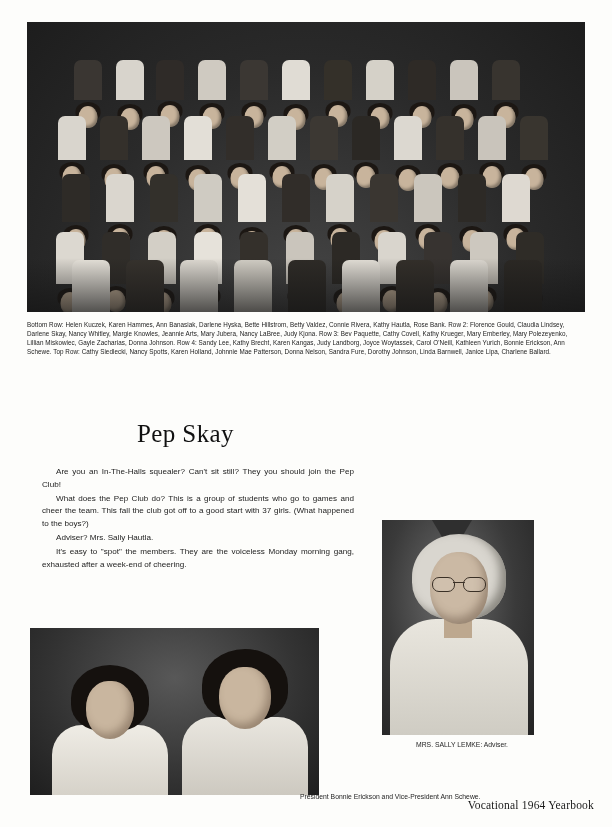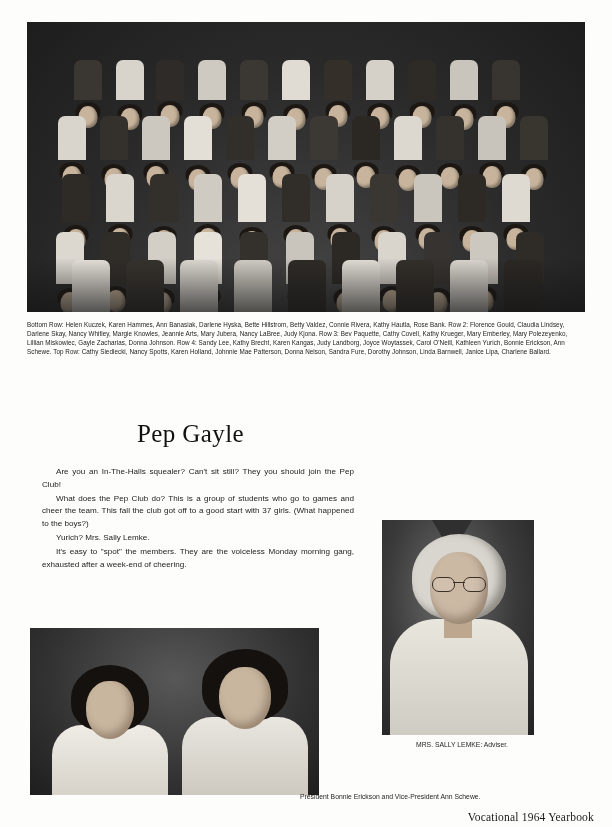--- a/index.html
+++ b/index.html
@@ -251,21 +251,21 @@
     font-size: 6.8px;
     line-height: 10px;
     text-align: left;
     color: #1e1e1e;
   }
 
   
   .footer-label {
     position: absolute;
     right: 18px;
-    bottom: 4px;
+    bottom: 16px;
     font-family: "Liberation Serif", serif;
     font-size: 11.5px;
     color: #1a1a1a;
     letter-spacing: 0.2px;
   }
 </style>
 </head>
 <body>
 
 <div class="page">
@@ -538,26 +538,26 @@
       <div class="person" style="left:476px;width:40px;">
           <div class="body" style="height:52px;width:38px;background:#2b2824;"></div>
         </div>
     </div>
 
     <div class="gp-floorlight"></div>
   </div>
 
   <div class="roster-caption">Bottom Row: Helen Kuczek, Karen Hammes, Ann Banasiak, Darlene Hyska, Bette Hillstrom, Betty Valdez, Connie Rivera, Kathy Hautla, Rose Bank. Row 2: Florence Gould, Claudia Lindsey, Darlene Skay, Nancy Whitley, Margie Knowles, Jeannie Arts, Mary Jubera, Nancy LaBree, Judy Kjona. Row 3: Bev Paquette, Cathy Covell, Kathy Krueger, Mary Emberley, Mary Polezeyenko, Lillian Miskowiec, Gayle Zacharias, Donna Johnson. Row 4: Sandy Lee, Kathy Brecht, Karen Kangas, Judy Landborg, Joyce Woytassek, Carol O'Neill, Kathleen Yurich, Bonnie Erickson, Ann Schewe. Top Row: Cathy Siedlecki, Nancy Spotts, Karen Holland, Johnnie Mae Patterson, Donna Nelson, Sandra Fure, Dorothy Johnson, Linda Barnwell, Janice Lipa, Charlene Ballard.</div>
 
-  <div class="pep-title">Pep Gayle</div>
+  <div class="pep-title">Pep Skay</div>
 
   <div class="body-copy">
     <p>Are you an In-The-Halls squealer? Can't sit still? They you should join the Pep Club!</p>
     <p>What does the Pep Club do? This is a group of students who go to games and cheer the team. This fall the club got off to a good start with 37 girls. (What happened to the boys?)</p>
-    <p>Yurich? Mrs. Sally Lemke.</p>
+    <p>Adviser? Mrs. Sally Hautla.</p>
     <p>It's easy to "spot" the members. They are the voiceless Monday morning gang, exhausted after a week-end of cheering.</p>
   </div>
 
   <div class="adviser-photo">
     <div class="adviser-bg"></div>
     <div class="adviser-body"></div>
     <div class="adviser-collar"></div>
     <div class="adviser-neck"></div>
     <div class="adviser-hair"></div>
     <div class="adviser-face"></div>

